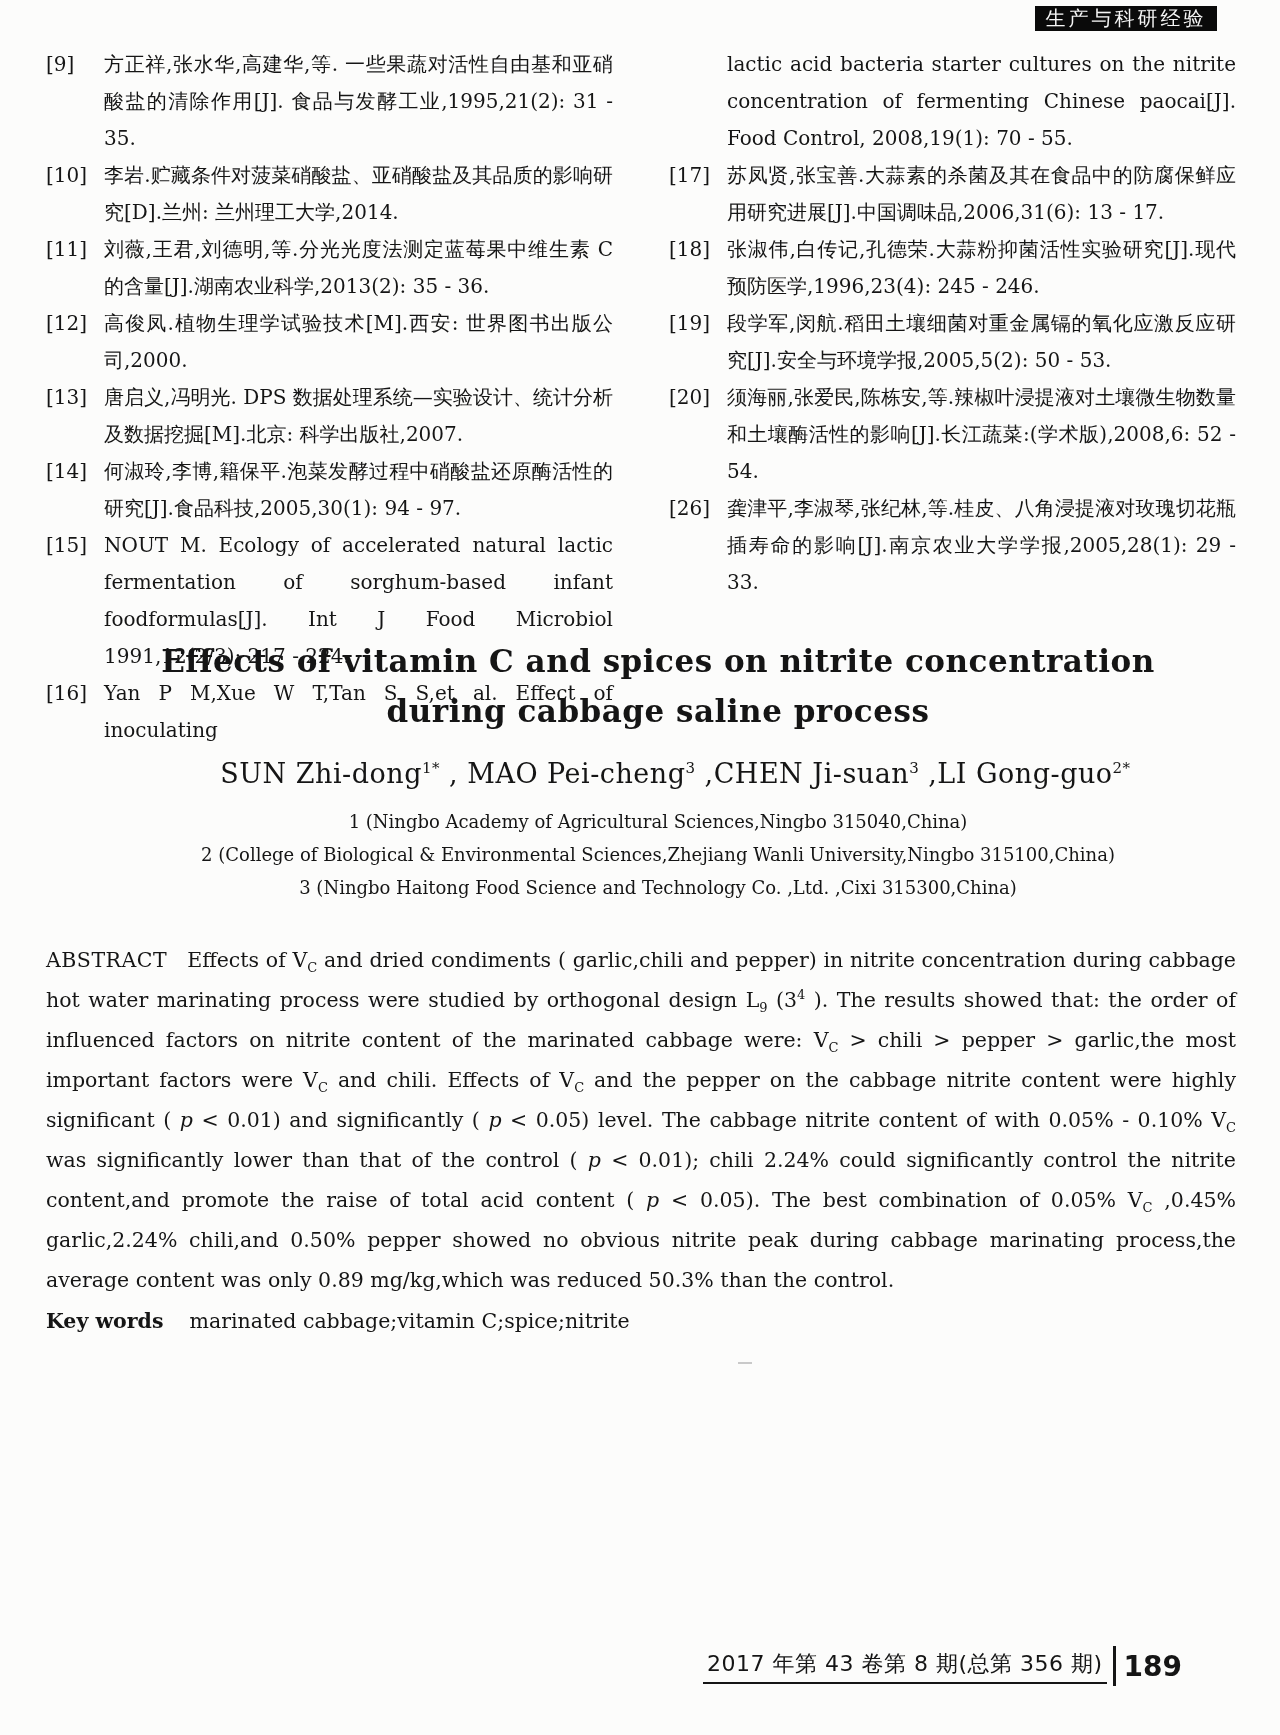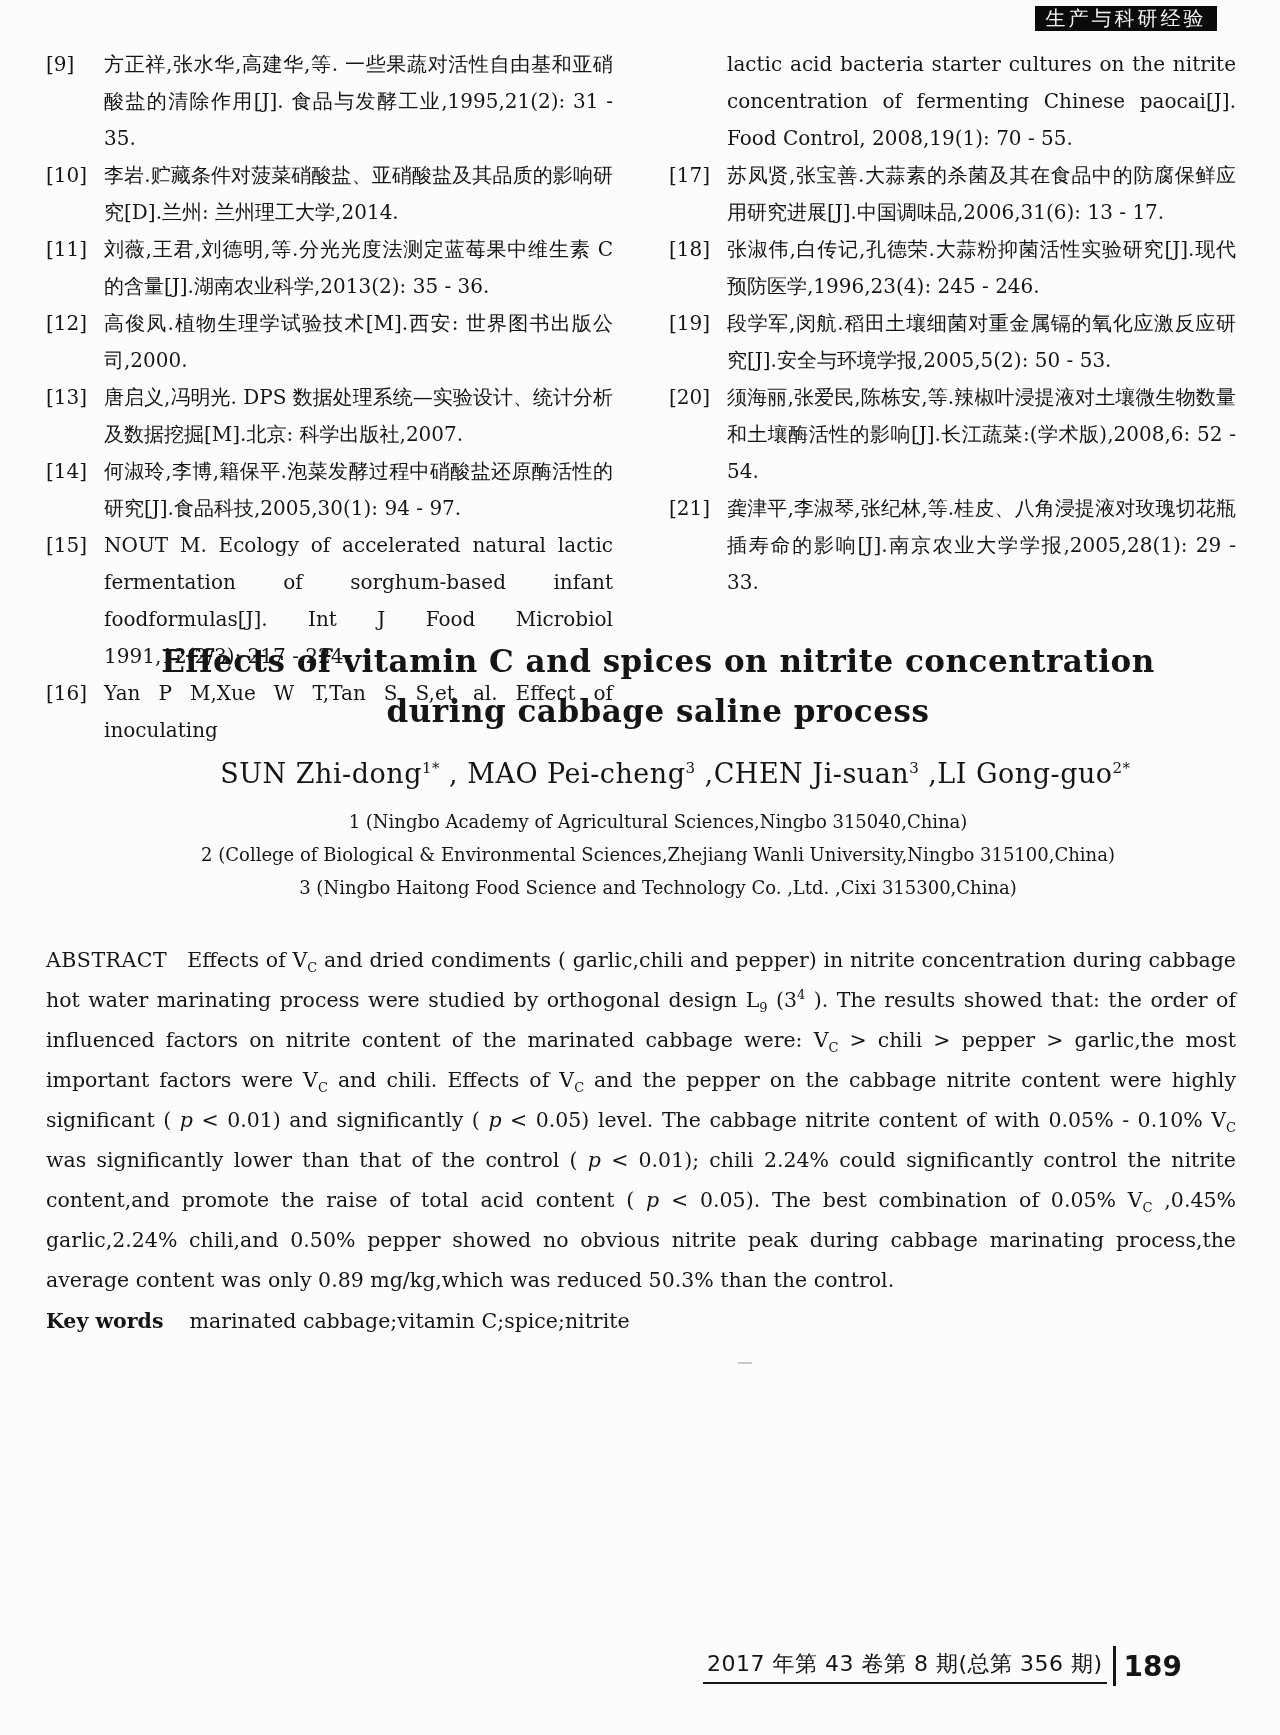--- a/index.html
+++ b/index.html
@@ -118,21 +118,21 @@
         </div>
         <div class="ref">
           <span class="ref-num">[19]</span>
           <span class="ref-text">段学军,闵航.稻田土壤细菌对重金属镉的氧化应激反应研究[J].安全与环境学报,2005,5(2): 50 - 53.</span>
         </div>
         <div class="ref">
           <span class="ref-num">[20]</span>
           <span class="ref-text">须海丽,张爱民,陈栋安,等.辣椒叶浸提液对土壤微生物数量和土壤酶活性的影响[J].长江蔬菜:(学术版),2008,6: 52 - 54.</span>
         </div>
         <div class="ref">
-          <span class="ref-num">[21]</span>
+          <span class="ref-num">[26]</span>
           <span class="ref-text">龚津平,李淑琴,张纪林,等.桂皮、八角浸提液对玫瑰切花瓶插寿命的影响[J].南京农业大学学报,2005,28(1): 29 - 33.</span>
         </div>
       </div>
   </div>
 
   <div class="title-section">
     <div class="title-line">Effects of vitamin C and spices on nitrite concentration</div>
     <div class="title-line">during cabbage saline process</div>
     <div class="authors"><span>SUN Zhi-dong</span><sup>1*</sup><span> ,  </span><span>MAO Pei-cheng</span><sup>3</sup><span> ,</span><span>CHEN Ji-suan</span><sup>3</sup><span> ,</span><span>LI Gong-guo</span><sup>2*</sup></div>
     <div class="affiliations">

